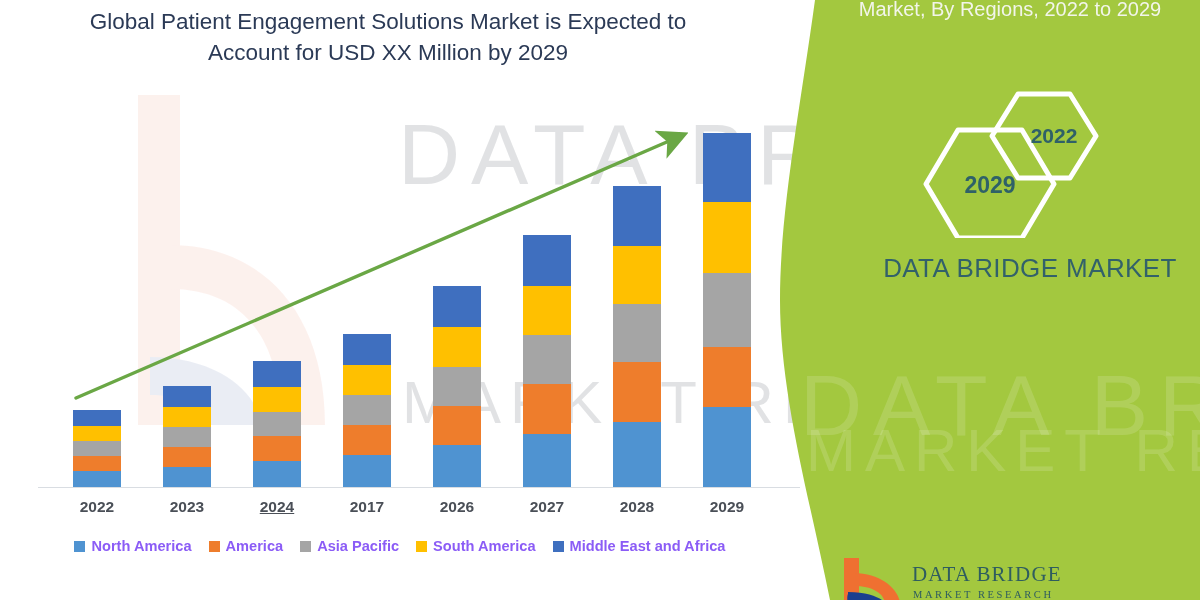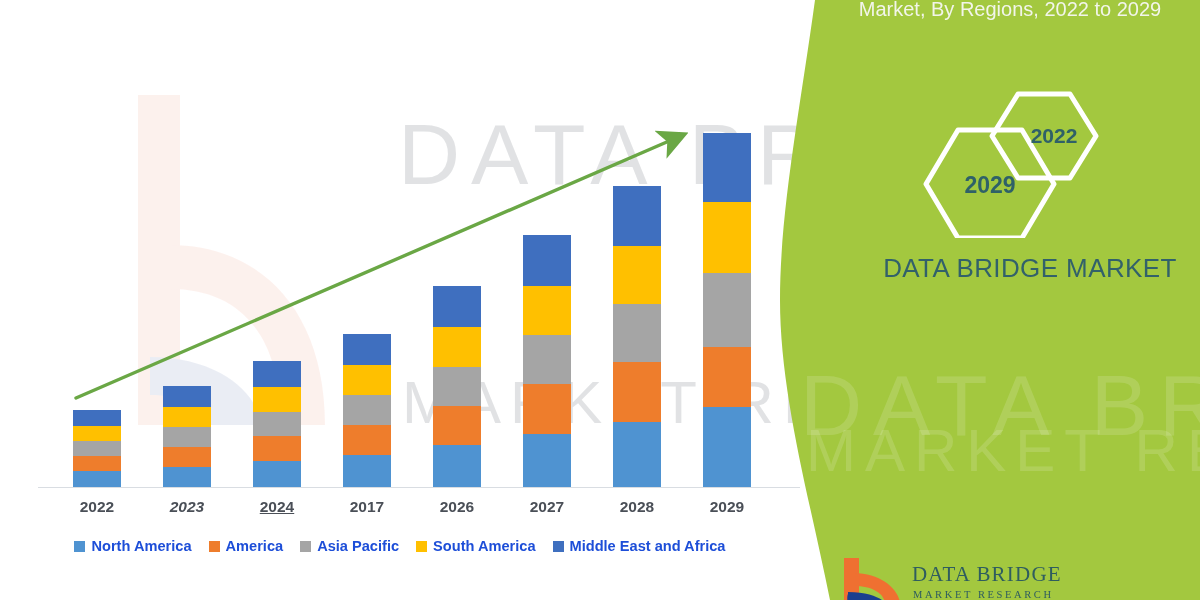--- a/index.html
+++ b/index.html
@@ -51,21 +51,21 @@
     color:#4a4f57; font-size:15.5px; font-weight:700;
   }
 
   
   .legend {
     position:absolute; left:0px; top:538px; width:800px;
     display:flex; justify-content:center; align-items:center; gap:17px;
   }
   .legend-item { display:flex; align-items:center; gap:6px; }
   .legend-swatch { width:11px; height:11px; display:block; }
-  .legend-label { color:#1d4ed8; font-size:14.6px; font-weight:700; white-space:nowrap; }
+  .legend-label { color:#8b5cf6; font-size:14.6px; font-weight:700; white-space:nowrap; }
 
   
   .arrow-svg { position:absolute; left:0; top:0; width:800px; height:500px; pointer-events:none; }
 
   
   .green-panel { position:absolute; left:770px; top:0; width:430px; height:600px; }
   .panel-head {
     position:absolute; left:830px; top:-4px; width:360px;
     color:#f2f5ea; font-size:20px; font-weight:400; line-height:26px;
     text-align:center;
@@ -138,20 +138,21 @@
   <div class="logo">
     <svg width="66" height="48" viewBox="0 0 66 48">
       <path d="M6 2 h15 v46 h-15z" fill="#ef7031"></path>
       <path d="M16 17 C44 17 62 35 62 48 h-15 C47 40 38 30 16 30z" fill="#ef7031"></path>
       <path d="M10 36 C34 36 46 44 48 48 h-38 C9 44 9 40 10 38z" fill="#1b3f8f"></path>
     </svg>
     <div class="logo-text">DATA BRIDGE</div>
     <div class="logo-sub">MARKET RESEARCH</div>
   </div>
 
+  <div class="chart-title">Global Patient Engagement Solutions Market is Expected to Account for USD XX Million by 2029</div>
 
   <div class="plot">
     <div class="axis-line"></div>
     <div class="bars" id="bars-host">
         <div class="bar" style="left: 73px;">
           <div class="seg" title="Middle East and Africa 2022" style="height: 16px; background: rgb(63, 111, 191);"></div>
           <div class="seg" title="South America 2022" style="height: 15px; background: rgb(255, 192, 0);"></div>
           <div class="seg" title="Asia Pacific 2022" style="height: 15px; background: rgb(165, 165, 165);"></div>
           <div class="seg" title="Europe 2022" style="height: 15px; background: rgb(238, 125, 44);"></div>
           <div class="seg" title="North America 2022" style="height: 16px; background: rgb(79, 147, 209);"></div>
@@ -212,21 +213,21 @@
         <marker id="ah" markerWidth="9" markerHeight="9" refX="5" refY="4.5" orient="auto">
           <path d="M0,0 L9,4.5 L0,9 L2.2,4.5 Z" fill="#6aa745"></path>
         </marker>
       </defs>
       <line x1="76" y1="288" x2="676" y2="28" stroke="#6aa745" stroke-width="3.4" marker-end="url(#ah)" stroke-linecap="round"></line>
     </svg>
   </div>
 
   <div class="xlabels" id="xlabels-host">
       <div class="xlabel" style="left: 62px;">2022</div>
-      <div class="xlabel" style="left: 152px; font-style: italic;">2023</div>
+      <div class="xlabel" style="left: 152px;">2023</div>
       <div class="xlabel" style="left: 242px; text-decoration: underline;">2024</div>
       <div class="xlabel" style="left: 332px;">2017</div>
       <div class="xlabel" style="left: 422px;">2026</div>
       <div class="xlabel" style="left: 512px;">2027</div>
       <div class="xlabel" style="left: 602px;">2028</div>
       <div class="xlabel" style="left: 692px;">2029</div>
     </div>
   <div class="legend" id="legend-host">
       <div class="legend-item">
         <span class="legend-swatch" style="background: rgb(79, 147, 209);"></span>

